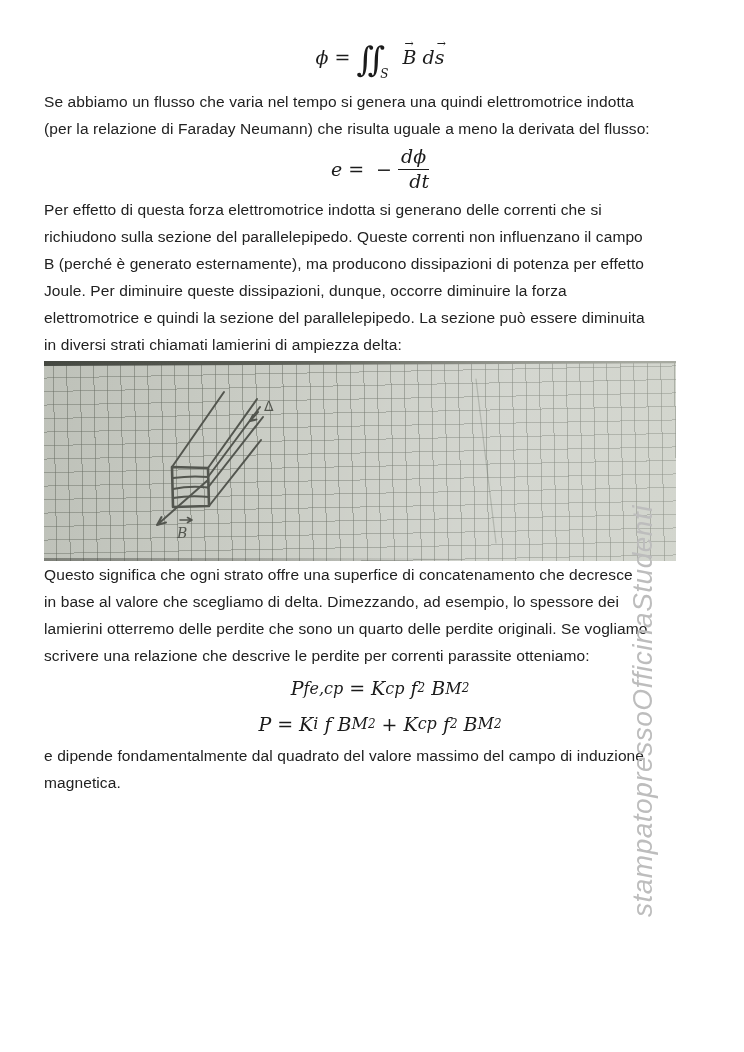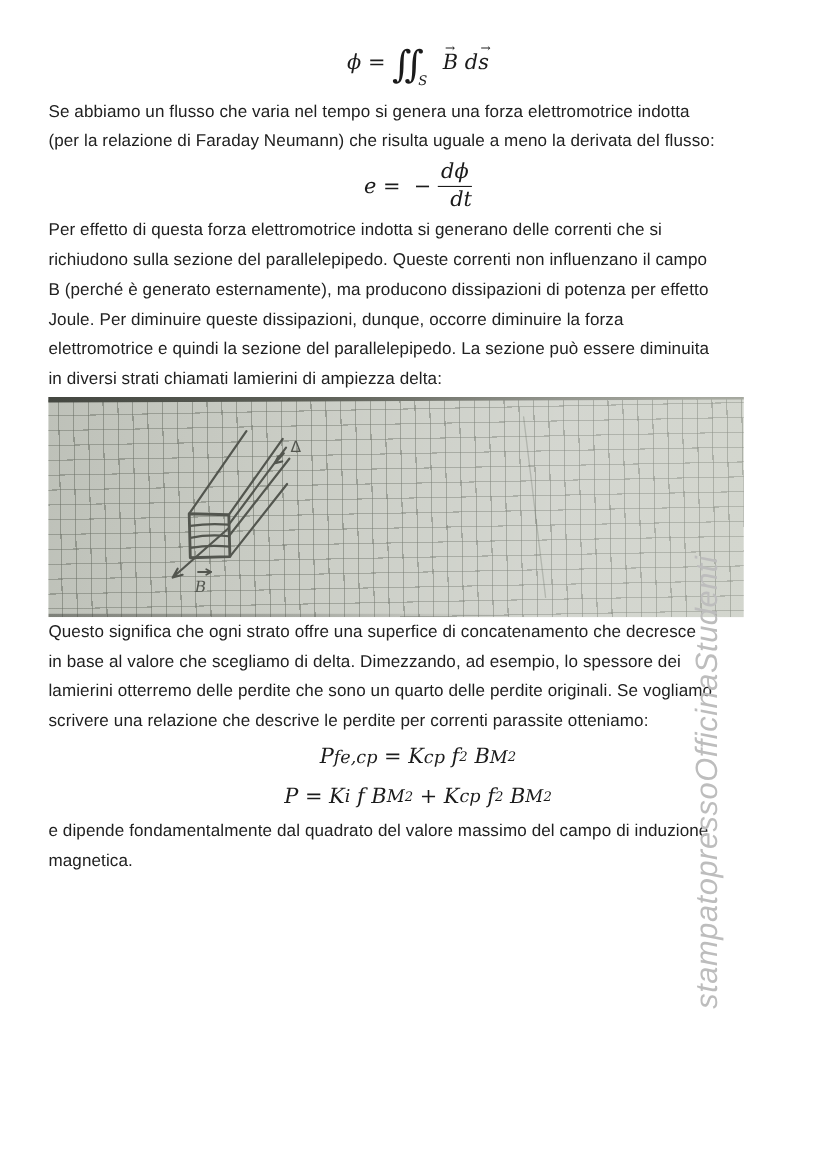--- a/index.html
+++ b/index.html
@@ -82,21 +82,21 @@
     color:#bdbdbd;white-space:nowrap;z-index:5;
   }
 </style>
 </head>
 <body>
 
 <div class="content">
 
   <div class="formula f-flux"><span class="var">ϕ</span><span class="op">=</span><span class="big">∬</span><sub class="isub">S</sub><span class="vec">B</span><span class="var">&nbsp;d</span><span class="vec">s</span></div>
 
-  <p class="body-par">Se abbiamo un flusso che varia nel tempo si genera una forza elettromotrice indotta
+  <p class="body-par">Se abbiamo un flusso che varia nel tempo si genera una quindi elettromotrice indotta
 (per la relazione di Faraday Neumann) che risulta uguale a meno la derivata del flusso:</p>
 
   <div class="formula f-emf">
       <span class="var">e</span>
       <span class="op">=</span>
       <span class="op">−</span>
       <span class="frac">
         <span class="num">dϕ</span>
         <span class="den">dt</span>
       </span>

